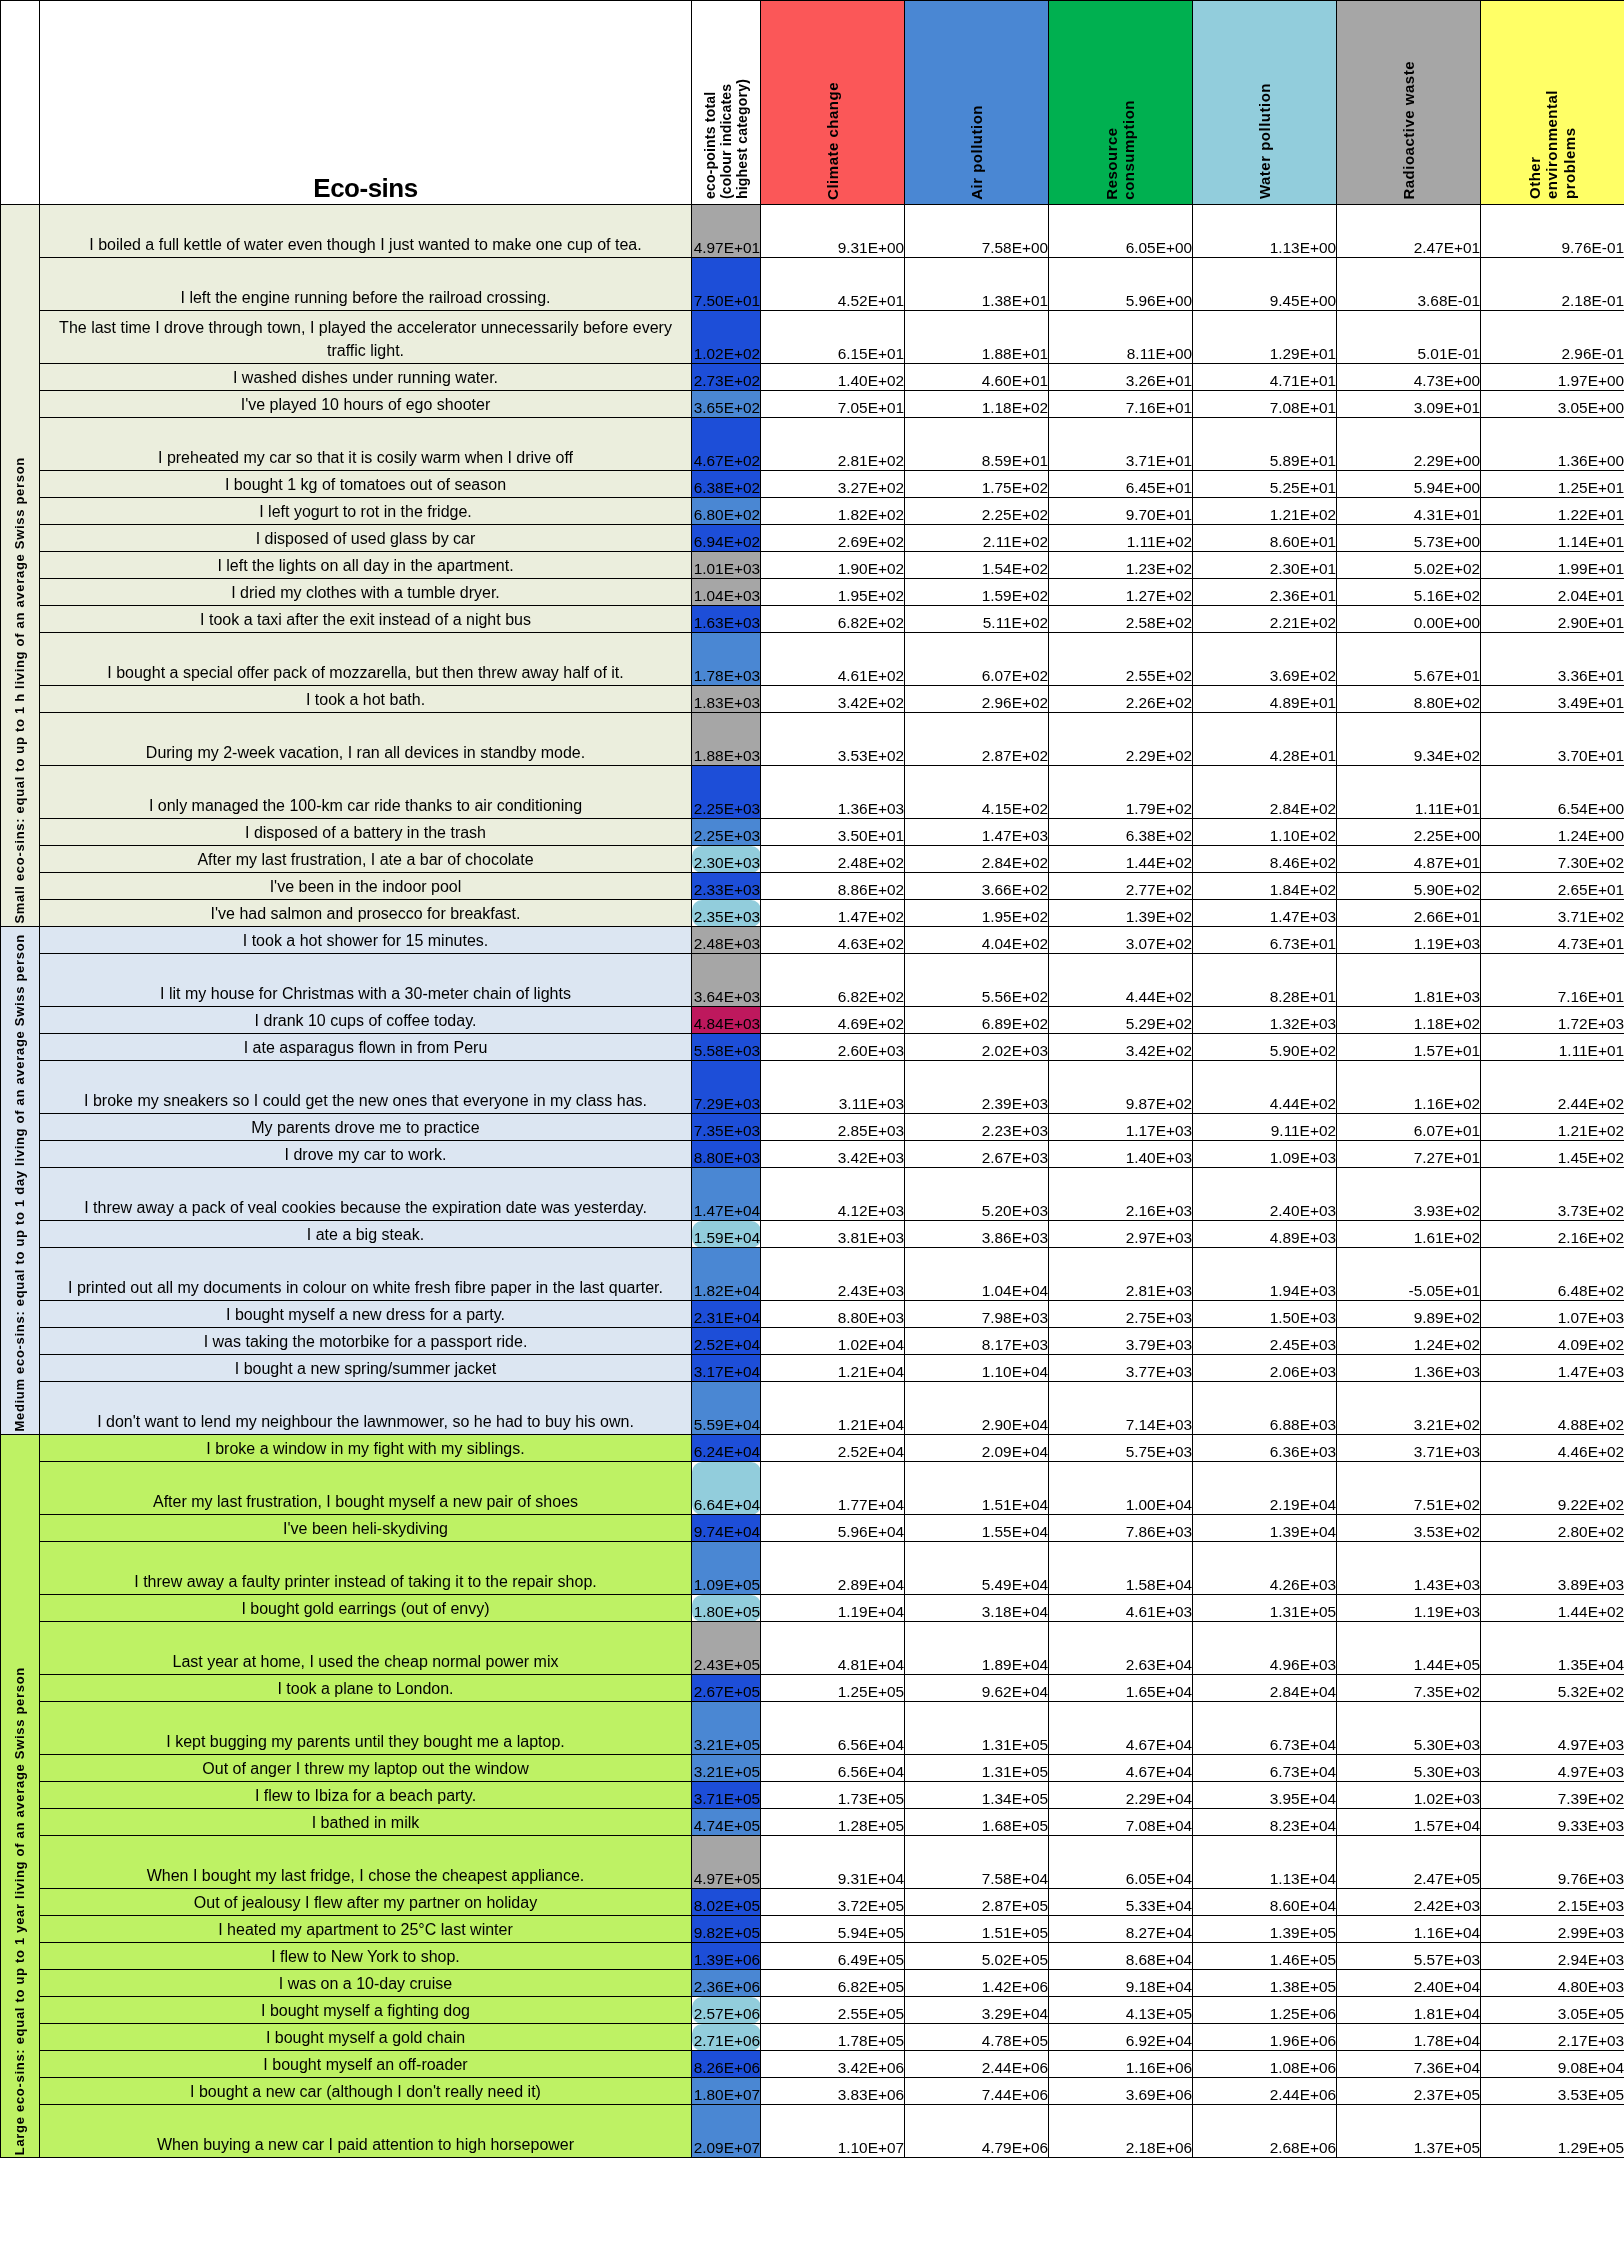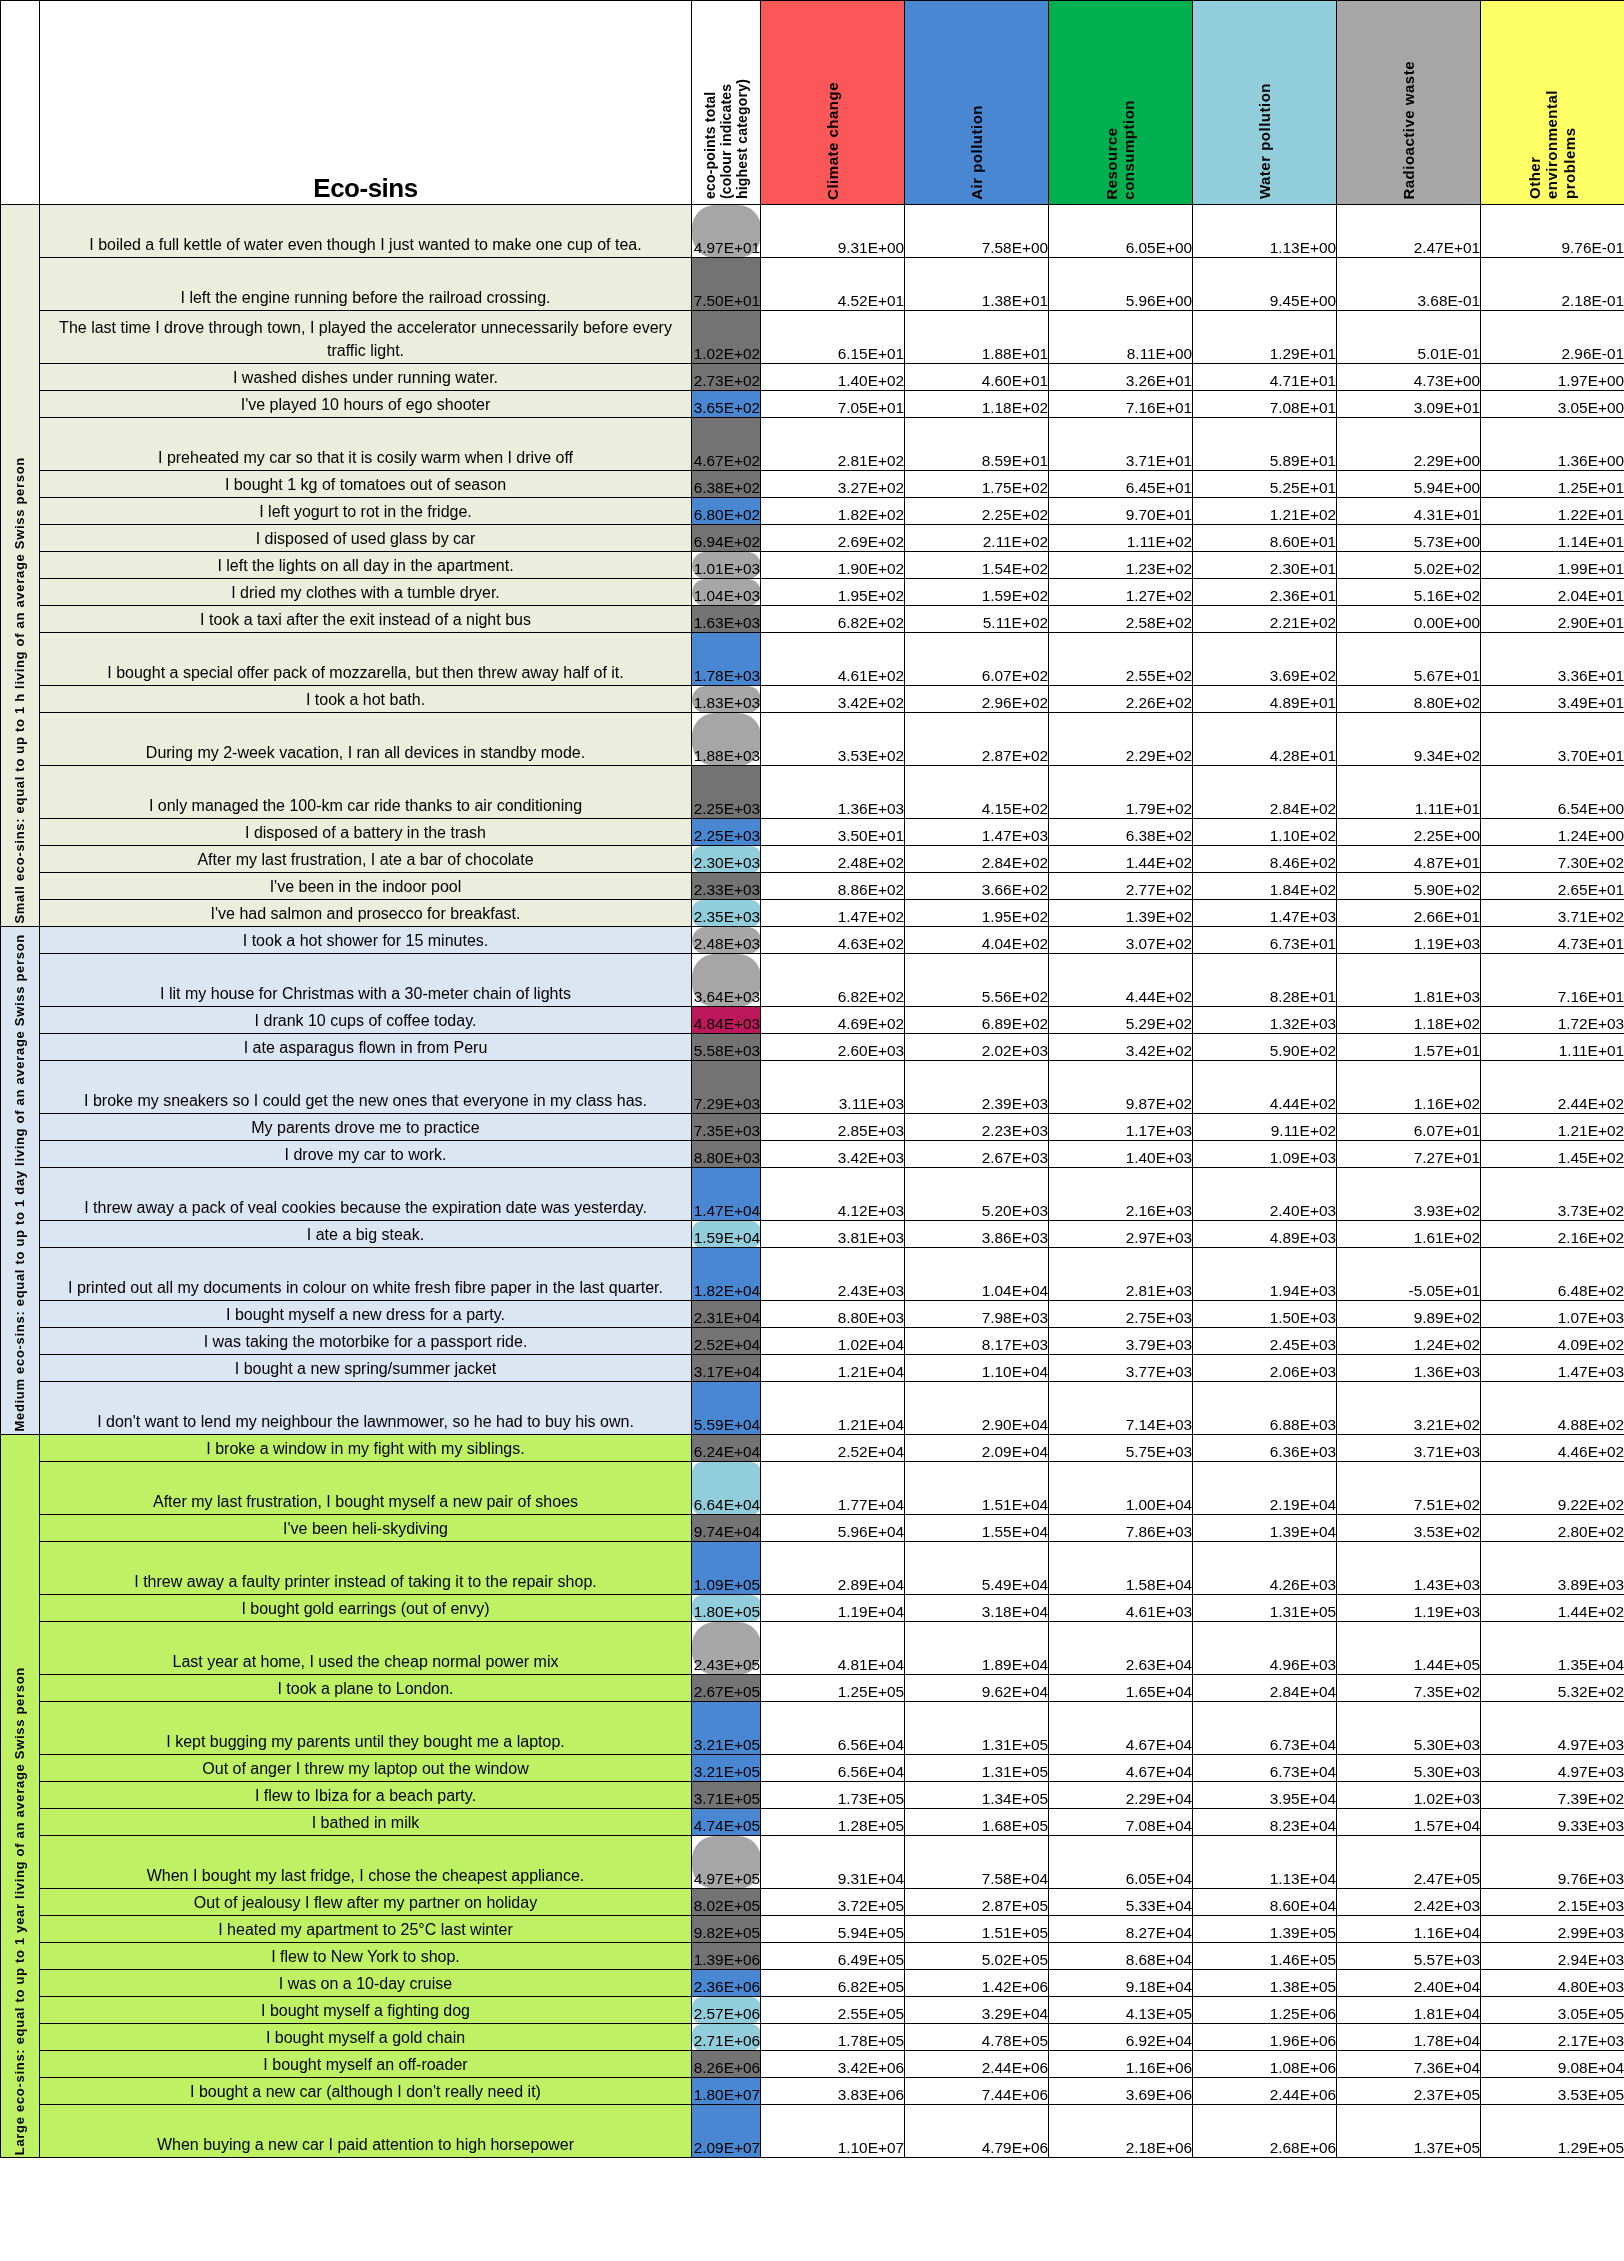--- a/index.html
+++ b/index.html
@@ -116,24 +116,24 @@
     padding: 0 4.5px 1.8px 0;
     vertical-align: bottom;
     white-space: nowrap;
   }
   
   .bg-small { background: #ebeedd; }
   .bg-medium { background: #dce6f2; }
   .bg-large { background: #bef264; }
 
   
-  .hl-climate  { background: #737373; }
+  .hl-climate  { background: #1d4ed8; }
   .hl-air      { background: #4a87d3; margin-left: 34px; }
   .hl-water    { background: #92cddc; border-radius: 10px; }
-  .hl-radio    { background: #a6a6a6; border-radius: 23px; }
+  .hl-radio    { background: #a6a6a6; }
   .hl-other    { background: #be185d; }
 
   
   .hc-climate  { background: #fb5758; }
   .hc-air      { background: #4a87d3; }
   .hc-resource { background: #00b050; }
   .hc-water    { background: #92cddc; }
   .hc-radio    { background: #a6a6a6; }
   .hc-other    { background: #ffff66; }
   .hc-total    { background: #ffffff; }

